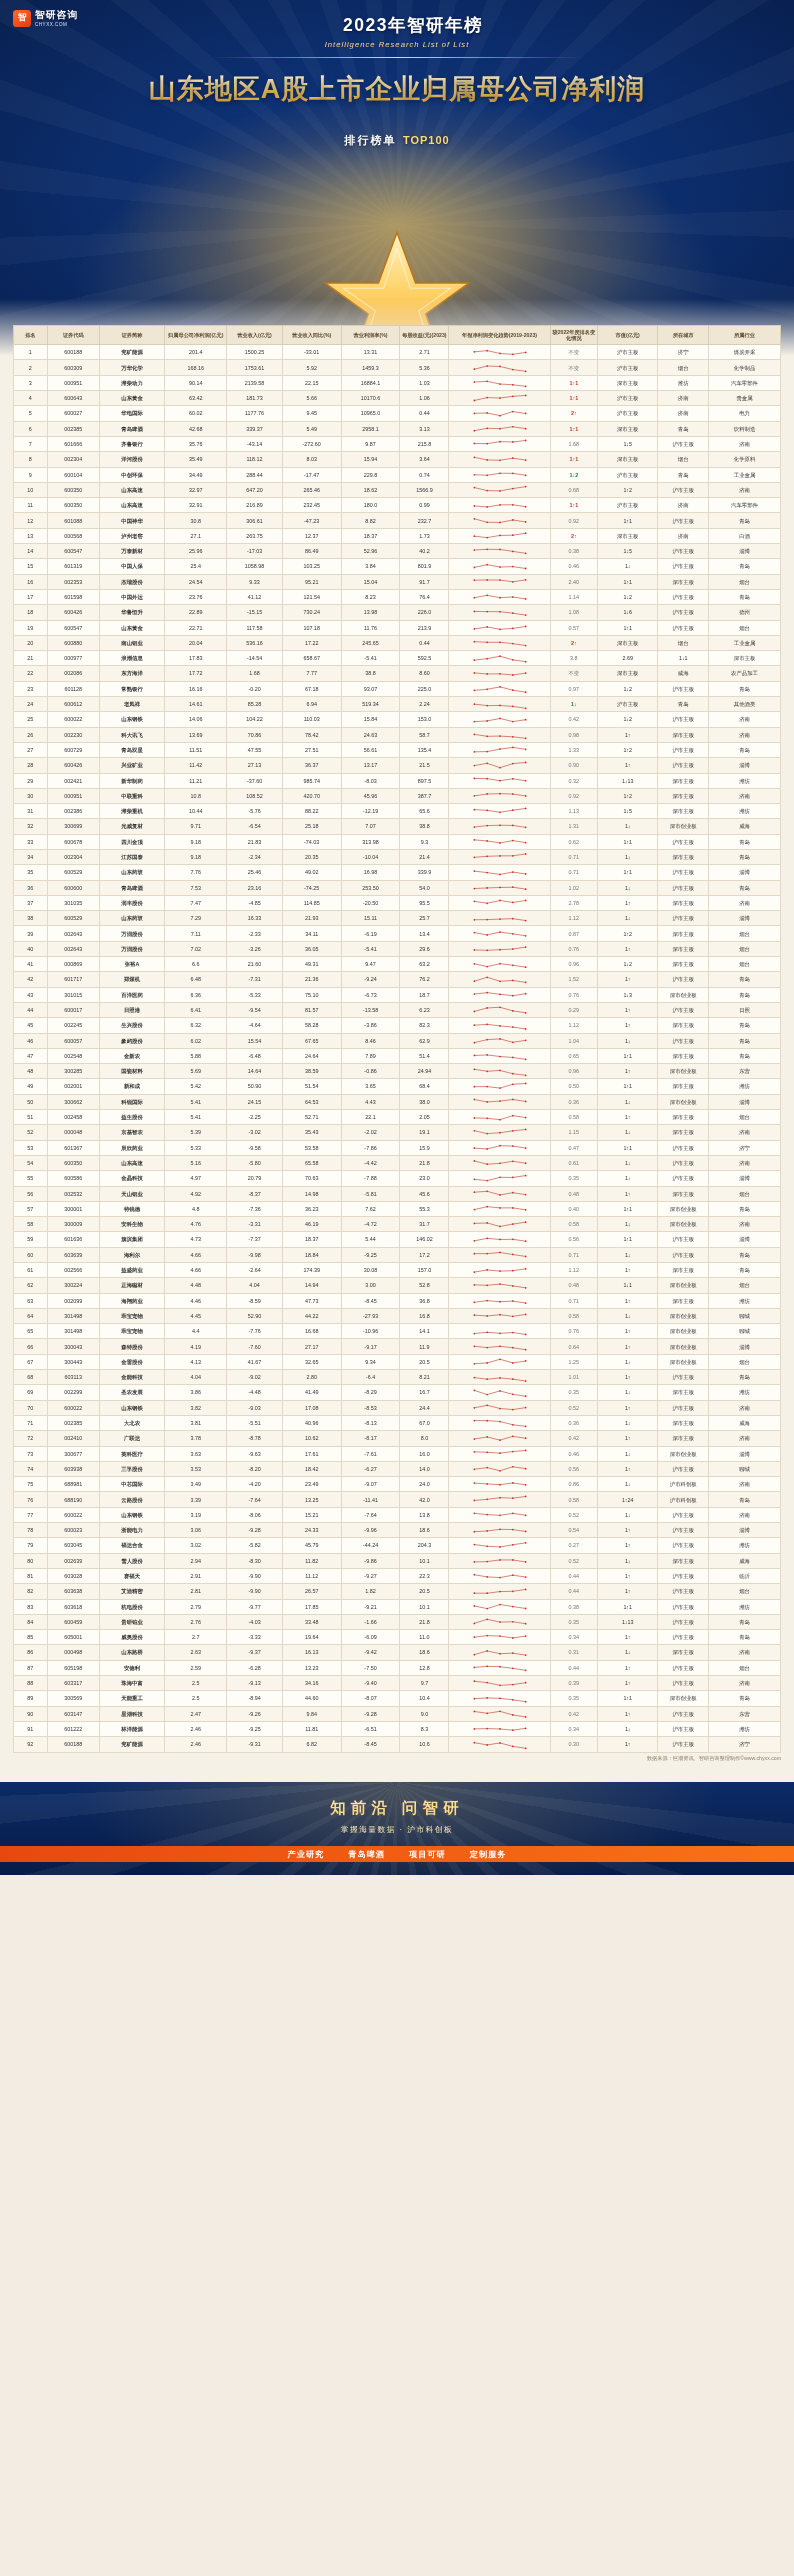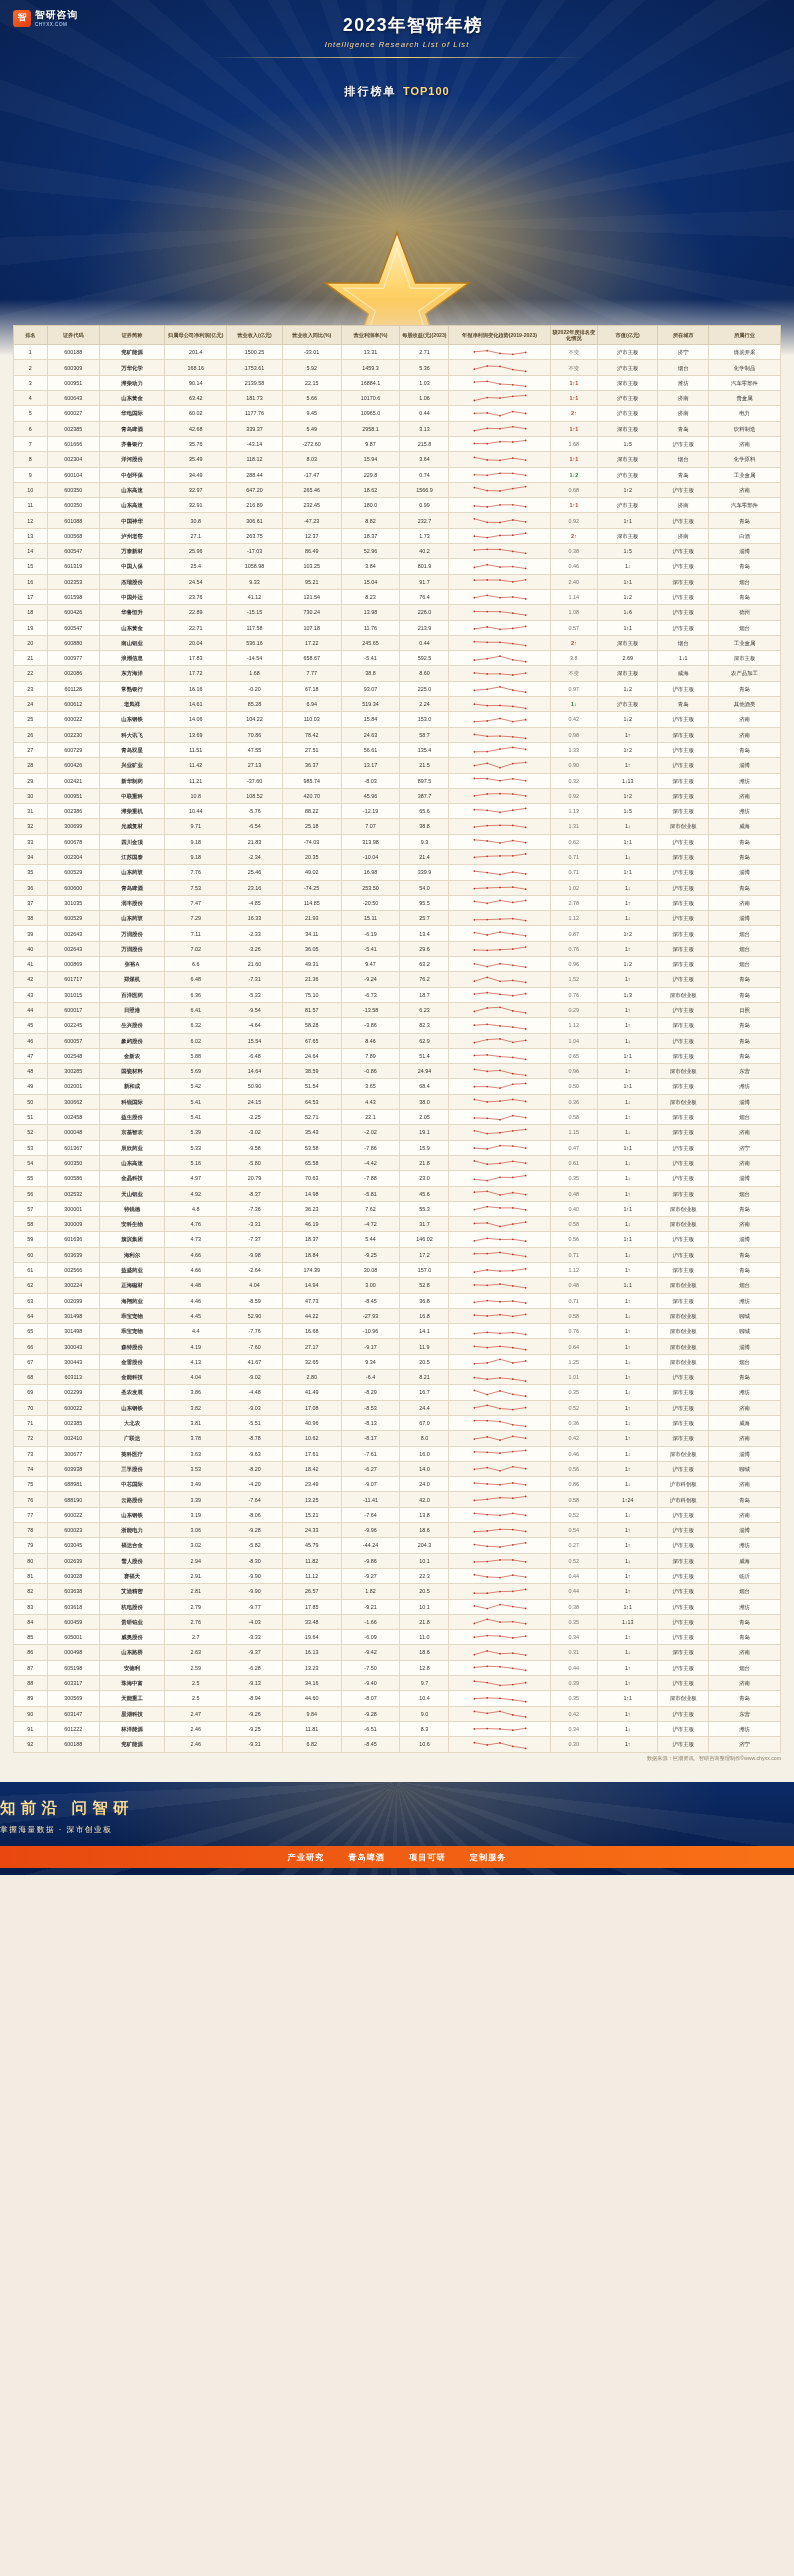--- a/index.html
+++ b/index.html
@@ -132,35 +132,35 @@
   
   .src {
     text-align:right; width:768px; margin:2.1px auto 0;
     font-size:5.2px; color:#8a7d66;
   }
   .footer {
     margin-top:5.2px; height:93px; position:relative;
     background:
       radial-gradient(ellipse 464px 155px at 50% 10%, rgba(255,196,70,.25), rgba(255,160,30,0) 70%),
       linear-gradient(180deg,#0b2a66,#071c47);
-    color:#fff;
+    text-align:center; color:#fff;
   }
   .ft-rays{
     position:absolute; inset:0;
     background:repeating-conic-gradient(from 0deg at 50% 0%,
       rgba(255,255,255,.05) 0deg 4deg, rgba(255,255,255,0) 4deg 12deg);
   }
   .ft-title {
     position:relative; padding-top:15.5px; font-size:15.5px; font-weight:bold; letter-spacing:5.2px;
     background:linear-gradient(180deg,#fff8de,#ffd069);
     -webkit-background-clip:text; background-clip:text; color:transparent;
   }
   .ft-sub { position:relative; margin-top:6.2px; font-size:7.7px; color:#ffe9b8; letter-spacing:1.5px;}
   .ft-bar {
-    position:relative; margin-top:11.3px; height:22px; background:linear-gradient(90deg,#e8480f,#f97316);
+    position:relative; margin-top:11.3px; height:16px; background:linear-gradient(90deg,#e8480f,#f97316);
     display:flex; align-items:center; justify-content:center; gap:24px;
     font-size:8.2px; letter-spacing:1px; font-weight:bold; color:#fff;
   }
 </style>
 </head>
 <body>
 
 <div class="page">
 
   <div class="header">
@@ -174,20 +174,21 @@
         <span class="logo-sub">CHYXX.COM</span>
       </div>
     </div>
 
     <div class="hdr-top">
       <div class="hdr-year">2023年智研年榜</div>
       <div class="hdr-en">Intelligence Research List of List</div>
       <div class="hdr-rule"></div>
     </div>
 
+    <div class="hdr-title">山东地区A股上市企业归属母公司净利润</div>
 
     <div class="hdr-sub2">
       <span>排行榜单</span><span class="top100">TOP100</span>
     </div>
 
     <div class="star">
       <svg viewBox="0 0 320 300" width="165" height="155">
         <defs>
           <linearGradient id="gold" x1="0" y1="0" x2="0" y2="1">
             <stop offset="0%" stop-color="#fff2c2"></stop>
@@ -2447,21 +2448,21 @@
             <td class="">济宁</td>
           </tr>
         </tbody>
     </table>
     <div class="src">数据来源：巨潮资讯、智研咨询整理制作©www.chyxx.com</div>
   </div>
 
   <div class="footer">
     <div class="ft-rays"></div>
     <div class="ft-title">知前沿 问智研</div>
-    <div class="ft-sub">掌握海量数据 · 深市创业板</div>
+    <div class="ft-sub">掌握海量数据 · 沪市科创板</div>
     <div class="ft-bar" id="footer-bar">
         <span>产业研究</span>
         <span>青岛啤酒</span>
         <span>项目可研</span>
         <span>定制服务</span>
       </div>
   </div>
 
 </div>
 

